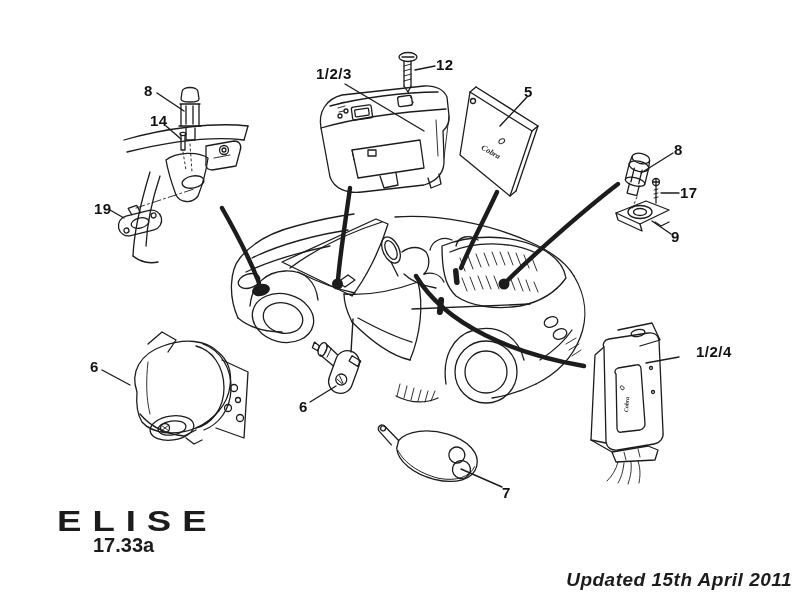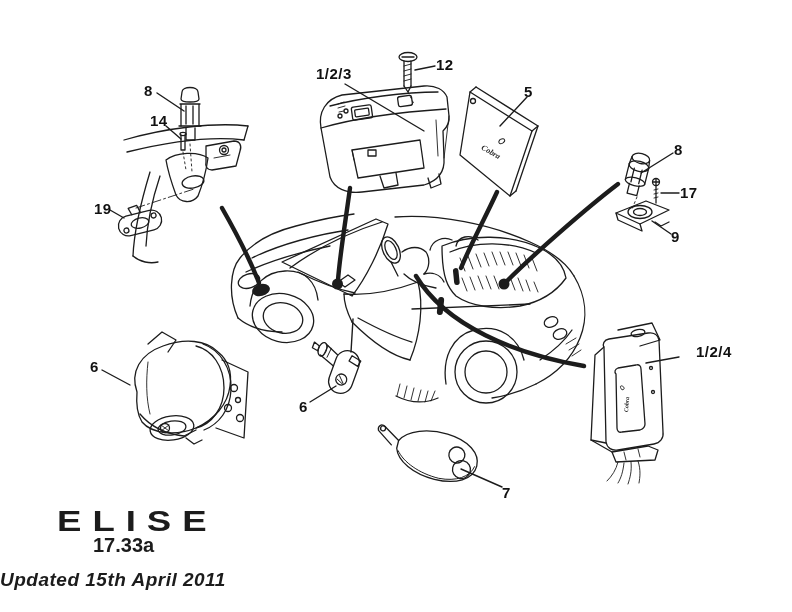--- a/index.html
+++ b/index.html
@@ -17,21 +17,21 @@
   .dotted{stroke-dasharray:2,3;}
   .dashdot{stroke-dasharray:9,3,2,3;}
   .callout{
     position:absolute;font-weight:bold;font-size:15px;line-height:1;
     color:#111;letter-spacing:0.5px;white-space:nowrap;
   }
   .section-code{
     position:absolute;left:57px;top:534px;font-weight:bold;font-size:20px;color:#1c1c1c;margin-left:36px;
   }
   .footer-note{
-    position:absolute;left:0;right:0;top:569px;text-align:left;
+    position:absolute;left:0;right:0;top:569px;text-align:right;
     font-style:italic;font-weight:bold;font-size:19px;color:#1c1c1c;letter-spacing:0.5px;
   }
   .cobra-mark{font-size:8px;font-style:italic;font-weight:bold;fill:#2a2a2a;stroke:none;
     font-family:"Liberation Serif",serif;}
   .cobra-mark-small{font-size:6px;font-style:italic;font-weight:bold;fill:#2a2a2a;stroke:none;
     font-family:"Liberation Serif",serif;}
   .logo-text{font-weight:bold;font-size:30px;letter-spacing:9px;fill:#1c1c1c;
     font-family:"Liberation Sans",sans-serif;}
 </style>
 </head>

